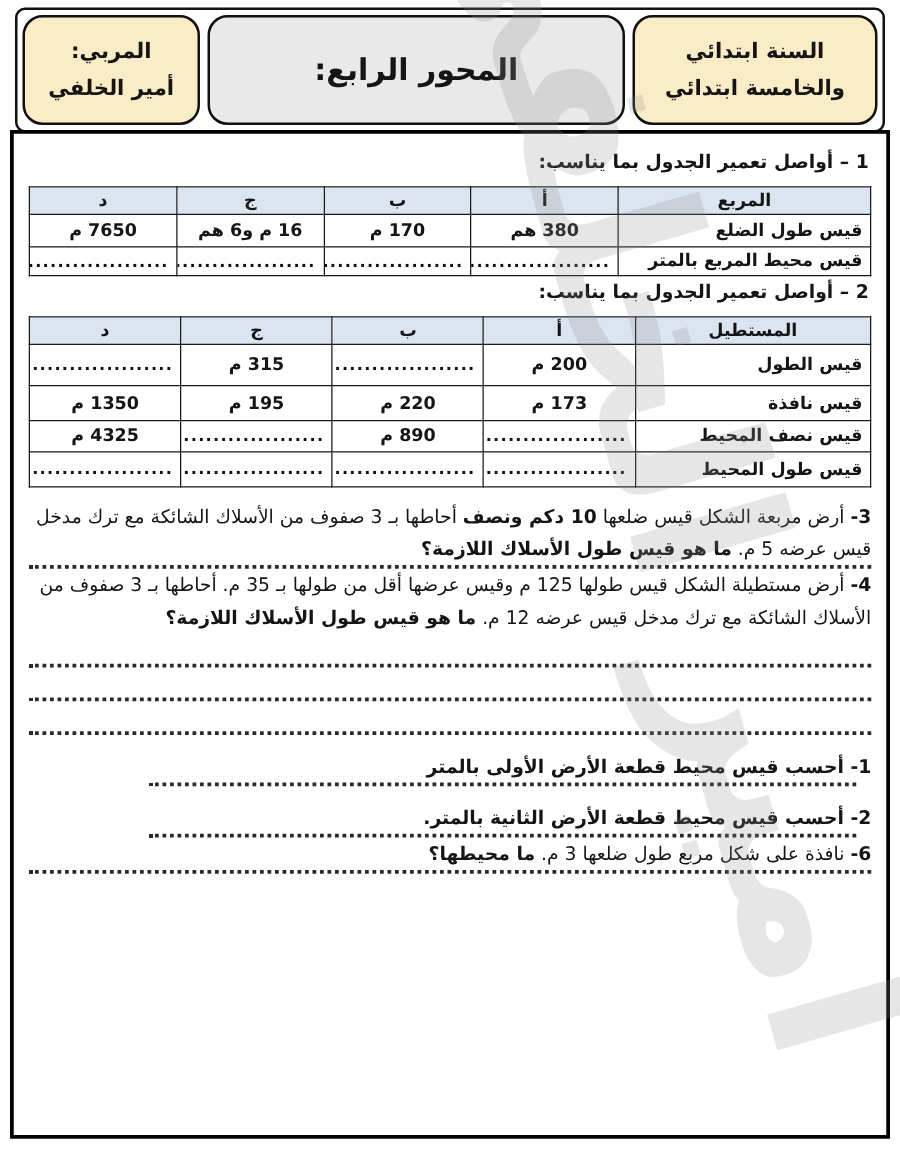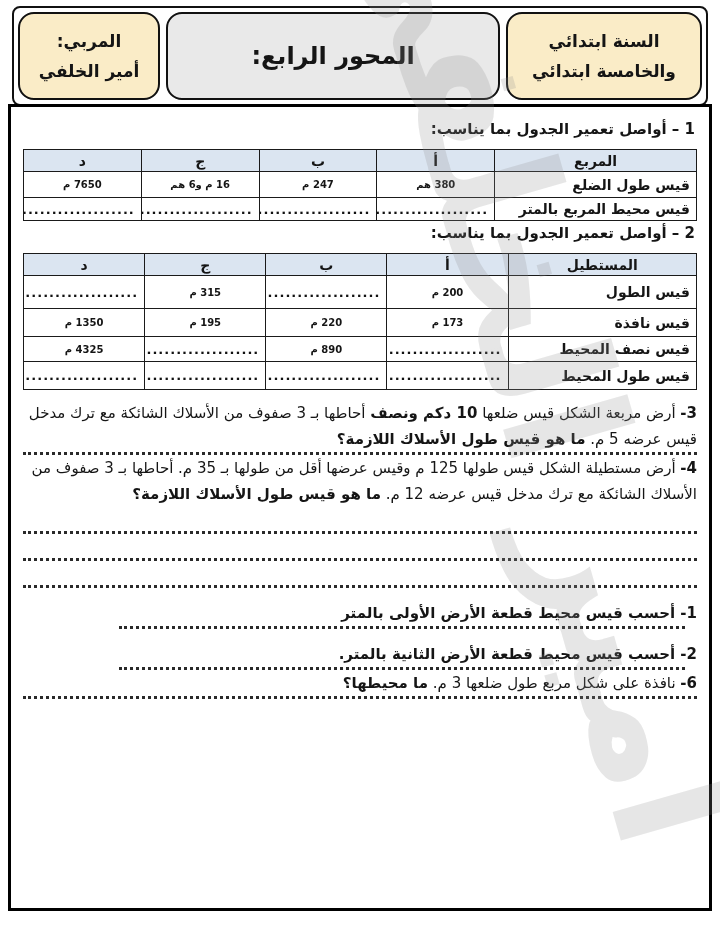--- a/index.html
+++ b/index.html
@@ -34,21 +34,21 @@
     position:absolute; top:104px; right:8px; left:8px; height:807px;
     border:3px solid #000; background:#fff; padding:8px 12px 0 12px;
     overflow:hidden;
   }
 
   .q-title { font-weight:bold; font-size:15px; line-height:24px; margin:2px 2px 8px 0; }
 
   table { width:100%; border-collapse:collapse; table-layout:fixed; }
   th, td {
     border:1.6px solid #1a1a1a; padding:0 6px;
-    font-size:10px; overflow:hidden; white-space:nowrap;
+    font-size:14px; overflow:hidden; white-space:nowrap;
   }
   thead th { background:#dbe5f1; font-weight:bold; text-align:center; height:22px; font-size:14px; }
   th.lbl-h { }
   td.lbl { text-align:right; font-weight:bold; font-size:14px; }
   td.val { text-align:center; font-weight:bold; }
   td.dot { text-align:center; font-weight:bold; letter-spacing:1px; font-size:13px; color:#111; }
   .t1 tbody tr { height:26px; }
   .t1 tbody tr.dots-row { height:23px; }
   .t2 tbody tr.r1 { height:33px; }
   .t2 tbody tr.r2 { height:28px; }
@@ -111,21 +111,21 @@
         <th>أ</th>
         <th>ب</th>
         <th>ج</th>
         <th>د</th>
       </tr>
     </thead>
     <tbody>
       <tr>
         <td class="lbl">قيس طول الضلع</td>
         <td class="val">380 هم</td>
-        <td class="val">247 م</td>
+        <td class="val">170 م</td>
         <td class="val">16 م و6 هم</td>
         <td class="val">7650 م</td>
       </tr>
       <tr class="dots-row">
         <td class="lbl">قيس محيط المربع بالمتر</td>
         <td class="dot">......................</td>
         <td class="dot">......................</td>
         <td class="dot">......................</td>
         <td class="dot">......................</td>
       </tr>

